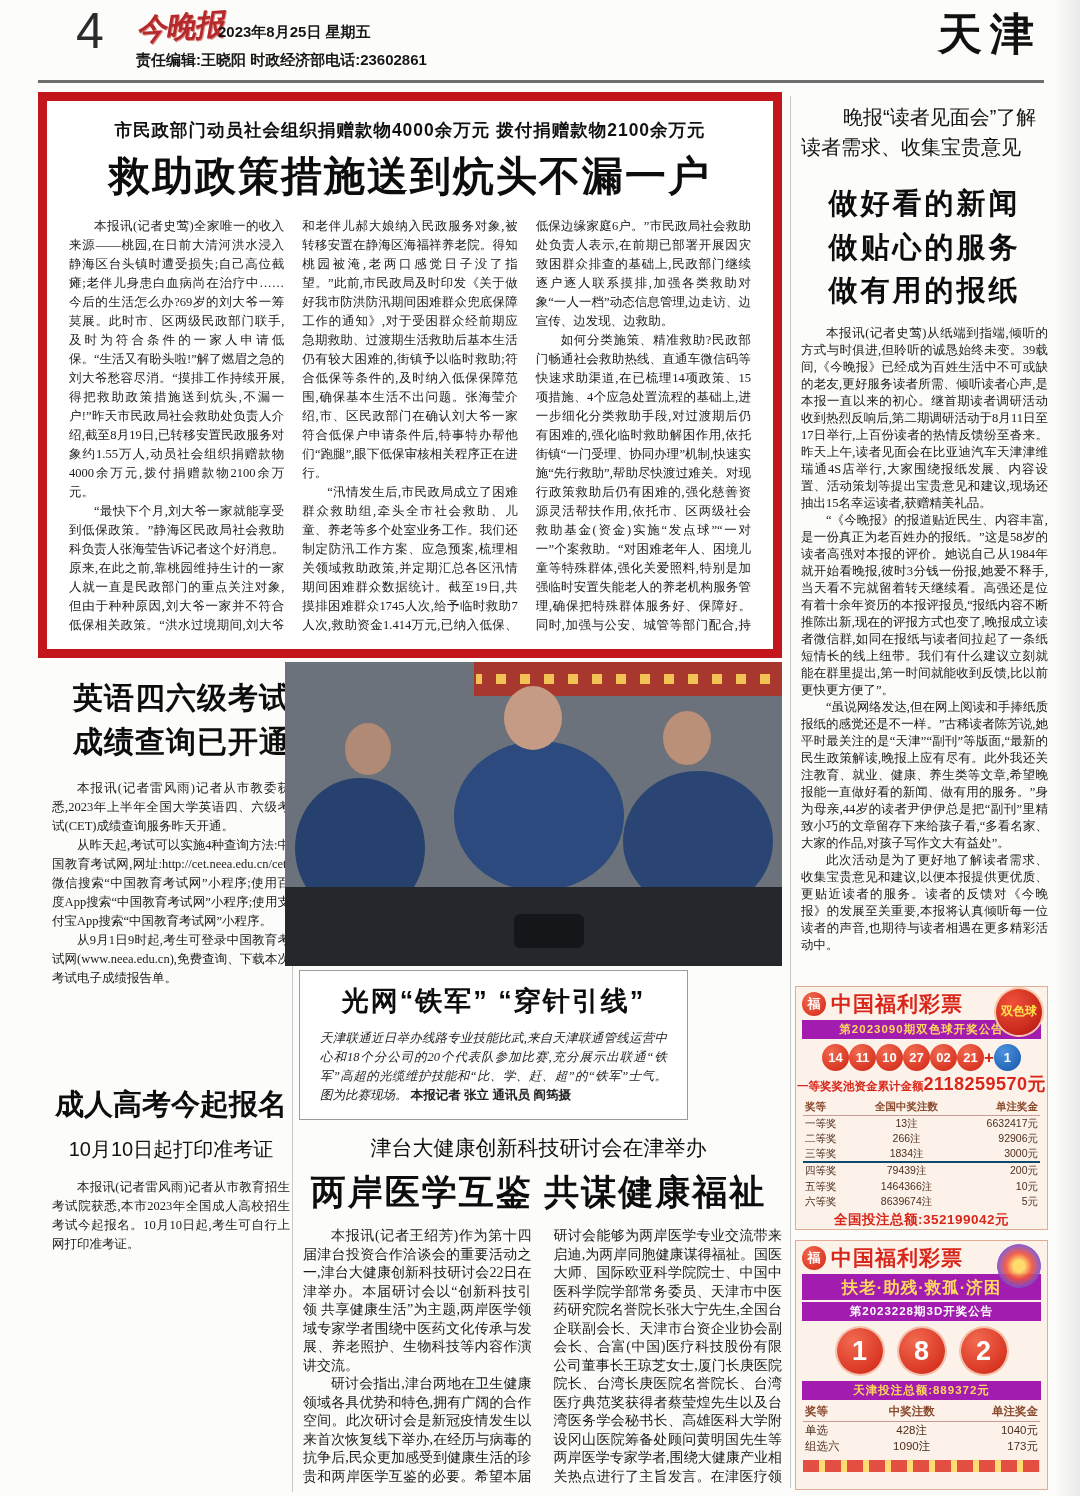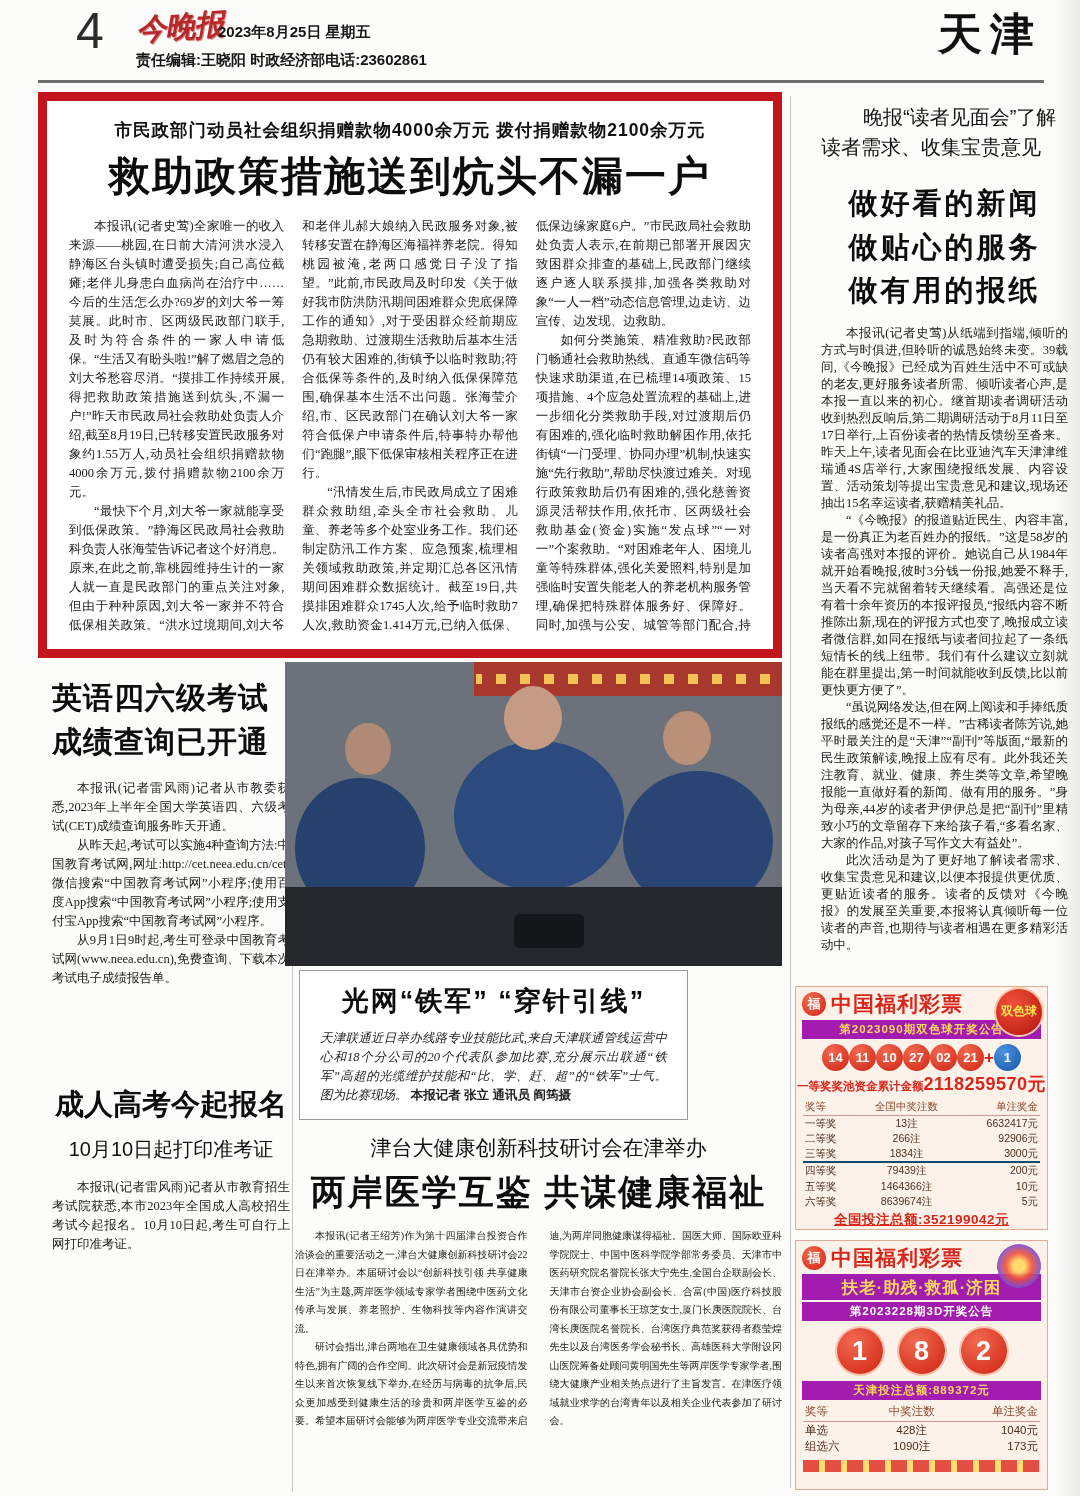--- a/index.html
+++ b/index.html
@@ -24,31 +24,31 @@
   .lead-kicker   { text-align:center; font:bold 17.5px/1.5 "Liberation Sans",sans-serif; letter-spacing:1px; margin-top:8px; color:#111; }
   .lead-headline { text-align:center; font:bold 41px/1.25 "Liberation Sans",sans-serif; letter-spacing:2px; margin:8px 0 14px; color:#0d0d0d; }
   .lead-body { column-count:3; column-gap:18px; text-align:justify; font-size:12.5px; line-height:19px; height:428px; overflow:hidden; }
   .lead-body p { text-indent:2em; margin:0; }
 
   
   .vrule1 { position:absolute; left:790px; top:96px;  width:1px; height:1392px; background:#c8c8c8; }
   .vrule2 { position:absolute; left:292px; top:668px; width:1px; height:824px;  background:#c8c8c8; }
 
   
-  .reader { position:absolute; left:821px; top:102px; width:247px; height:876px; overflow:hidden; }
+  .reader { position:absolute; left:801px; top:102px; width:247px; height:876px; overflow:hidden; }
   .reader-k1 { font:400 20px/1.5 "Liberation Sans",sans-serif; padding-left:42px; color:#111; }
   .reader-k2 { font:400 20px/1.5 "Liberation Sans",sans-serif; color:#111; }
   .reader-title { font:bold 29px/1.5 "Liberation Sans",sans-serif; letter-spacing:3px; text-align:center; color:#0d0d0d; }
   .reader-title-wrap { margin:20px 0 12px; }
   .reader-body { text-align:justify; font-size:12.5px; line-height:17px; }
   .reader-body p { text-indent:2em; margin:0; }
 
   
   .cet { position:absolute; left:52px; top:676px; width:238px; height:400px; overflow:hidden; }
-  .cet-title { text-align:left; font:bold 30px/1.45 "Liberation Sans",sans-serif; letter-spacing:1px; color:#0d0d0d; }
+  .cet-title { text-align:right; font:bold 30px/1.45 "Liberation Sans",sans-serif; letter-spacing:1px; color:#0d0d0d; }
   .cet-body { margin-top:16px; text-align:justify; font-size:12.5px; line-height:19px; }
   .cet-body p { text-indent:2em; margin:0; }
 
   
   .gk { position:absolute; left:52px; top:1086px; width:238px; height:408px; overflow:hidden; }
   .gk-title { text-align:center; font:bold 29px/1.3 "Liberation Sans",sans-serif; color:#0d0d0d; }
   .gk-sub   { text-align:center; font:400 20px/1.3 "Liberation Sans",sans-serif; margin-top:12px; color:#111; }
   .gk-body  { margin-top:16px; text-align:justify; font-size:12.5px; line-height:19px; }
   .gk-body p { text-indent:2em; margin:0; }
 
@@ -70,21 +70,21 @@
   
   .cap { position:absolute; left:299px; top:970px; width:389px; height:150px; border:1px solid #9a9a9a; background:#fff; overflow:hidden; }
   .cap-title { text-align:center; font:bold 27px/1.2 "Liberation Sans",sans-serif; letter-spacing:2px; margin-top:14px; color:#0d0d0d; }
   .cap-text { margin:12px 20px 0; text-align:justify; font-style:italic; font-size:12.5px; line-height:19px; color:#222; }
   .cap-credit { font-style:normal; font-weight:bold; font-family:"Liberation Sans",sans-serif; white-space:nowrap; }
 
   
   .health { position:absolute; left:295px; top:1134px; width:487px; height:360px; overflow:hidden; }
   .h-kicker { text-align:center; font:400 21px/1.3 "Liberation Sans",sans-serif; color:#111; }
   .h-title  { text-align:center; font:bold 35px/1.2 "Liberation Sans",sans-serif; letter-spacing:2px; margin:10px 0 14px; color:#0d0d0d; }
-  .h-body { column-count:2; column-gap:22px; text-align:justify; font-size:10px; line-height:18.5px; height:262px; overflow:hidden; }
+  .h-body { column-count:2; column-gap:22px; text-align:justify; font-size:14px; line-height:18.5px; height:262px; overflow:hidden;margin-left:8px; }
   .h-body p { text-indent:2em; margin:0; }
 
   
   .ad { position:absolute; left:795px; width:253px; background:#fdf2ea; border:1px solid #e0ac95; overflow:hidden; }
   .ad1 { top:986px;  height:244px; }
   .ad2 { top:1240px; height:250px; }
   .ad-head { position:relative; display:flex; align-items:center; gap:5px; padding:5px 6px 2px; }
   .fc-logo { width:24px; height:24px; border-radius:50%; background:radial-gradient(circle at 35% 30%, #f26a50, #d42615);
              color:#fff; font:bold 13px/24px "Liberation Sans",sans-serif; text-align:center; flex:0 0 auto; }
   .fc-brand { color:#d9261a; font:bold 21px/1.1 "Liberation Sans",sans-serif; letter-spacing:1px; }
@@ -99,27 +99,27 @@
   .red-bar.big { font-size:16.5px; line-height:26px; }
   .balls { display:flex; align-items:center; justify-content:center; gap:0; margin:5px 0 3px; }
   .b { width:27px; height:27px; border-radius:50%; background:radial-gradient(circle at 35% 28%, #f26a50, #cf2212);
        color:#fff; font:bold 13px/27px "Liberation Sans",sans-serif; text-align:center; }
   .b.blue { background:radial-gradient(circle at 35% 28%, #4d93e0, #1356a8); }
   .plus { color:#cf2212; font:bold 17px/1 "Liberation Sans",sans-serif; }
   .jackpot { text-align:center; color:#d9261a; margin:1px 0 2px; }
   .jackpot .jl { font:bold 11.5px/1.3 "Liberation Sans",sans-serif; }
   .jackpot .ja { font:bold 18px/1.2 "Liberation Sans",sans-serif; letter-spacing:.5px; }
   .ad table { width:calc(100% - 14px); margin:1px 7px; border-collapse:collapse; font:10.5px/1.45 "Liberation Sans",sans-serif; color:#4c2c1c; }
-  .ad th { font-weight:normal; color:#8a4a2e; border-bottom:1px solid #c99; padding:1px 2px;margin-left:22px; }
+  .ad th { font-weight:bold; color:#8a4a2e; border-bottom:1px solid #c99; padding:1px 2px;margin-left:22px; }
   .ad td { padding:0 2px; }
   .ad td:first-child, .ad th:first-child { text-align:left; }
   .ad td:nth-child(2), .ad th:nth-child(2) { text-align:center; }
   .ad td:last-child,  .ad th:last-child  { text-align:right; }
   .ad tr.sep td { border-top:2px solid #0c4a6e; }
-  .ad-total { text-align:center; color:#d9261a; font:bold 13.5px/1.4 "Liberation Sans",sans-serif; margin-top:2px; letter-spacing:.5px;text-decoration:underline; }
+  .ad-total { text-align:center; color:#d9261a; font:bold 13.5px/1.4 "Liberation Sans",sans-serif; margin-top:2px; letter-spacing:.5px; }
   .bigballs { display:flex; justify-content:center; gap:16px; margin:7px 0; }
   .bb { width:46px; height:46px; border-radius:50%; background:radial-gradient(circle at 35% 28%, #f26a50, #cf2212);
         color:#fff; font:bold 27px/46px "Liberation Sans",sans-serif; text-align:center; box-shadow:0 0 0 2px #f3c2ad; }
   .ad2 table { font-size:11.5px; }
   .ad-stripe { height:12px; margin:5px 7px 0; background:repeating-linear-gradient(90deg, #e03225 0 16px, #ffd95e 16px 22px); opacity:.85; }
 </style>
 </head>
 <body>
 
 <div class="page">

